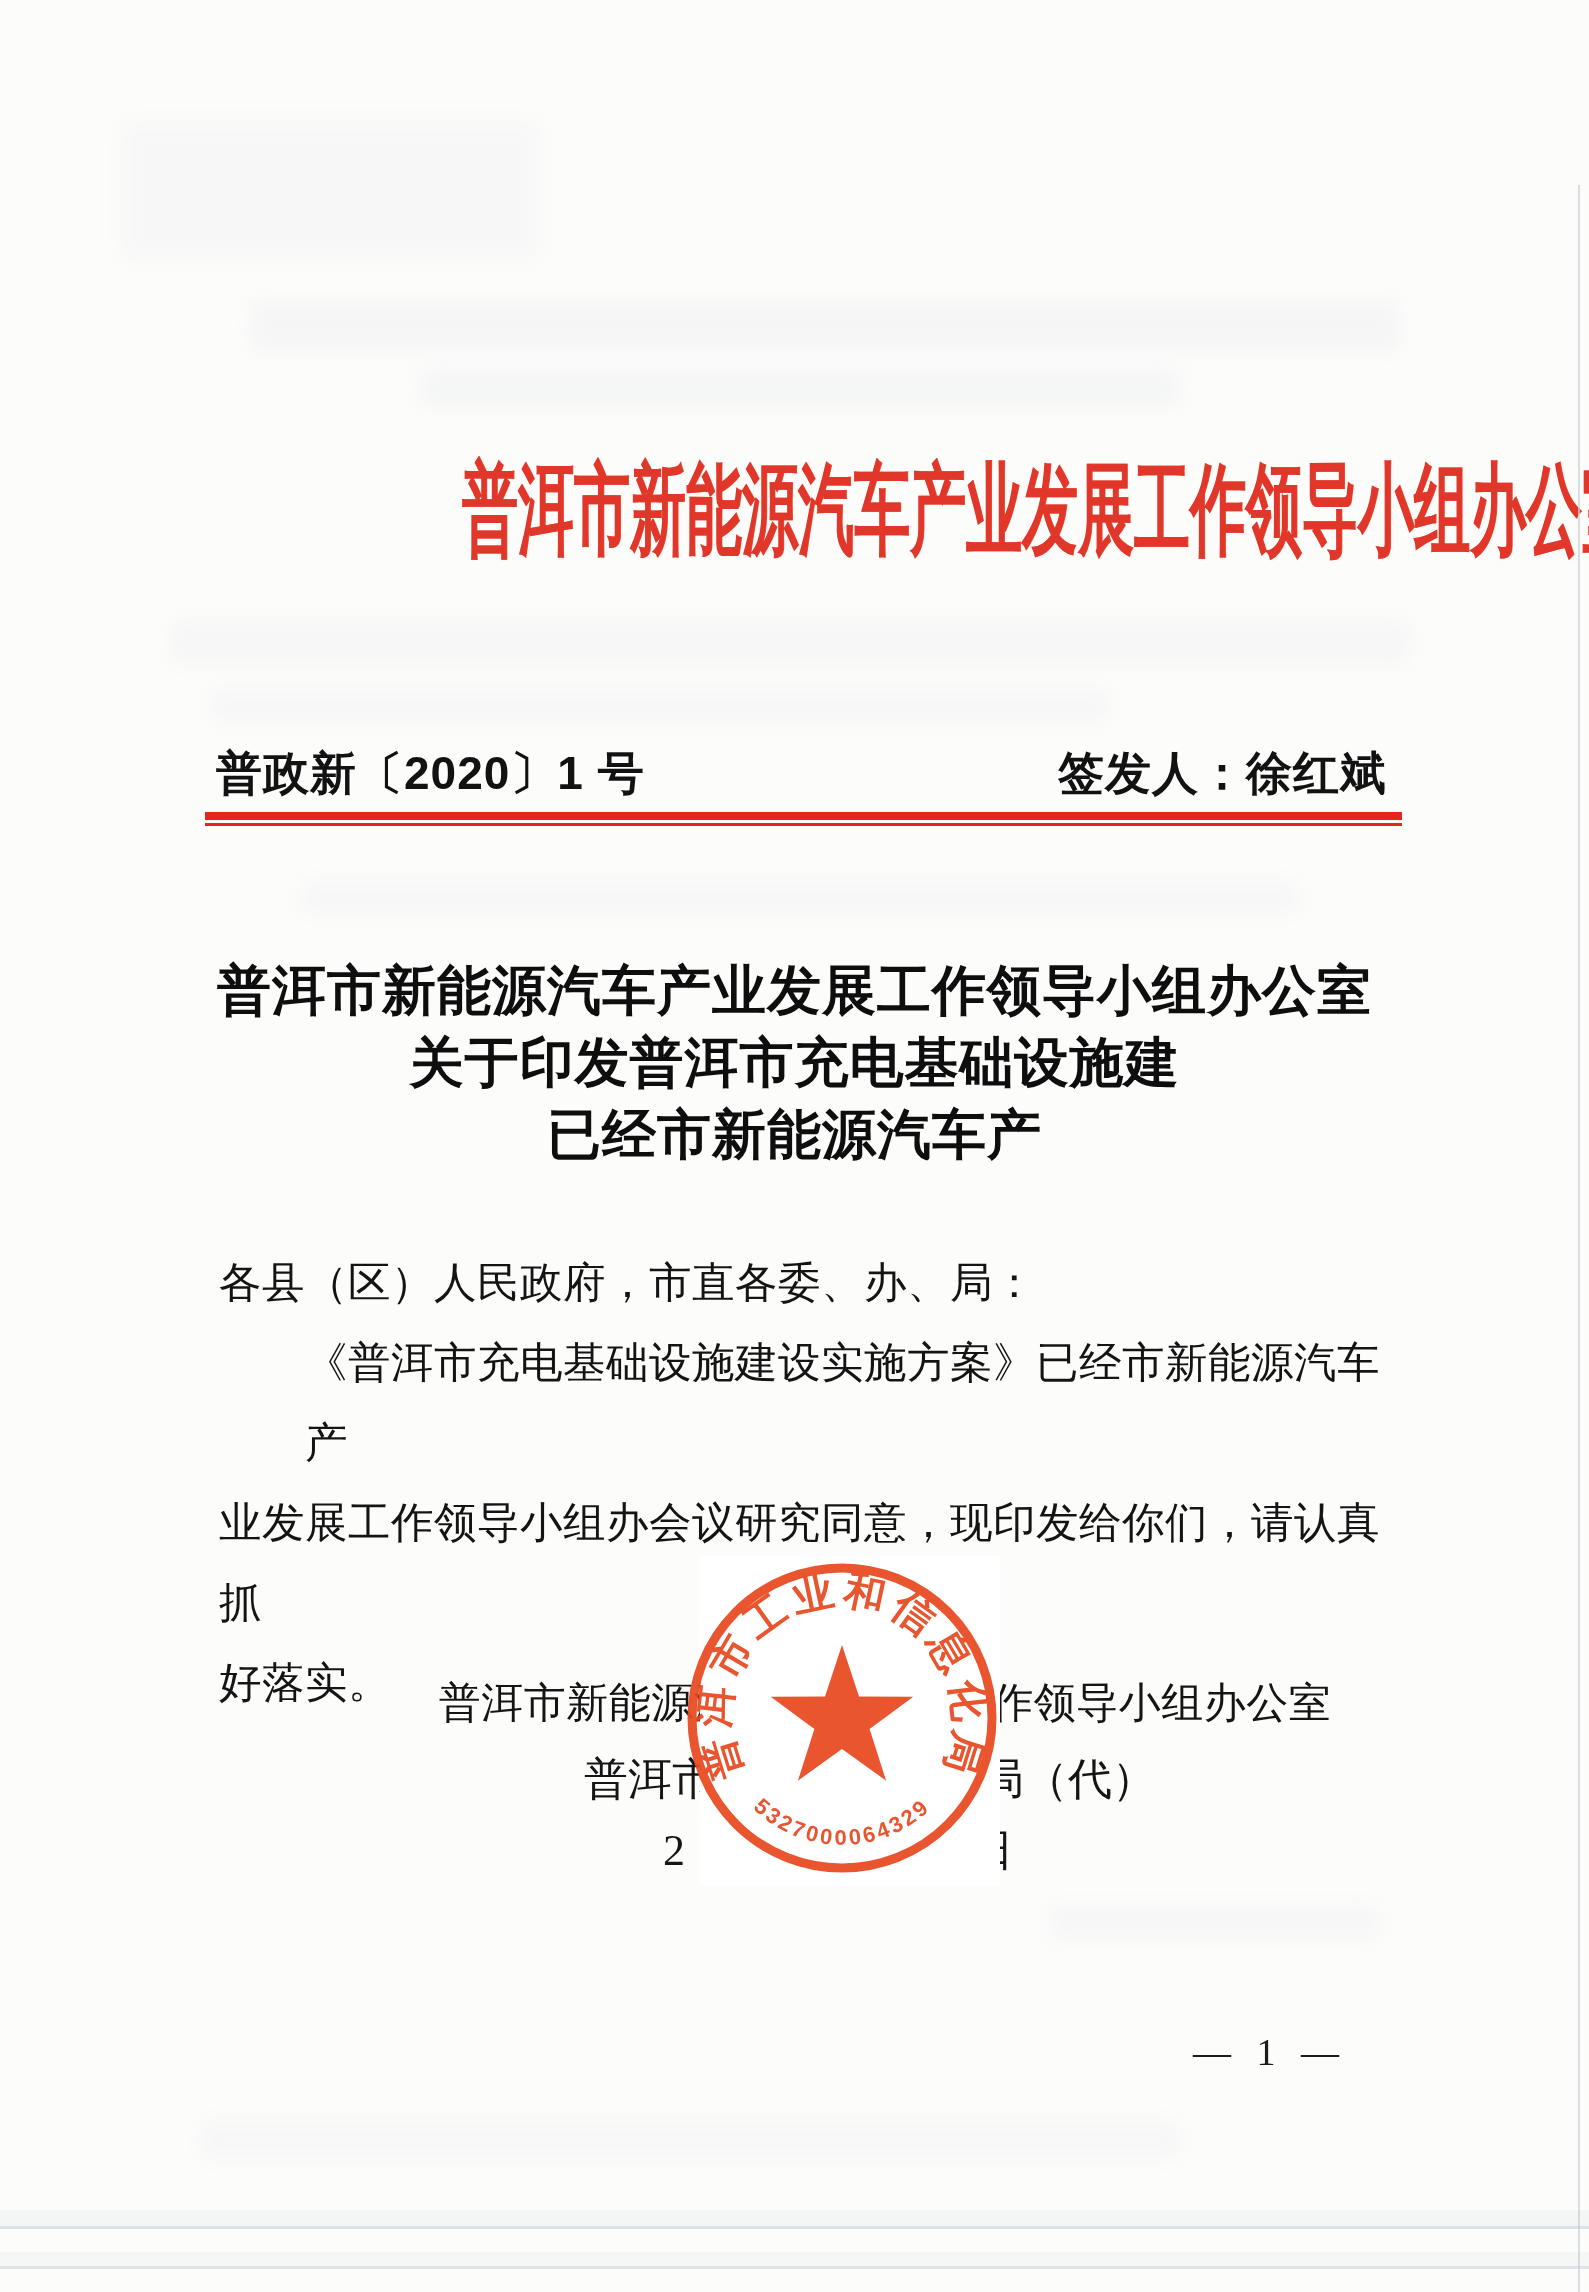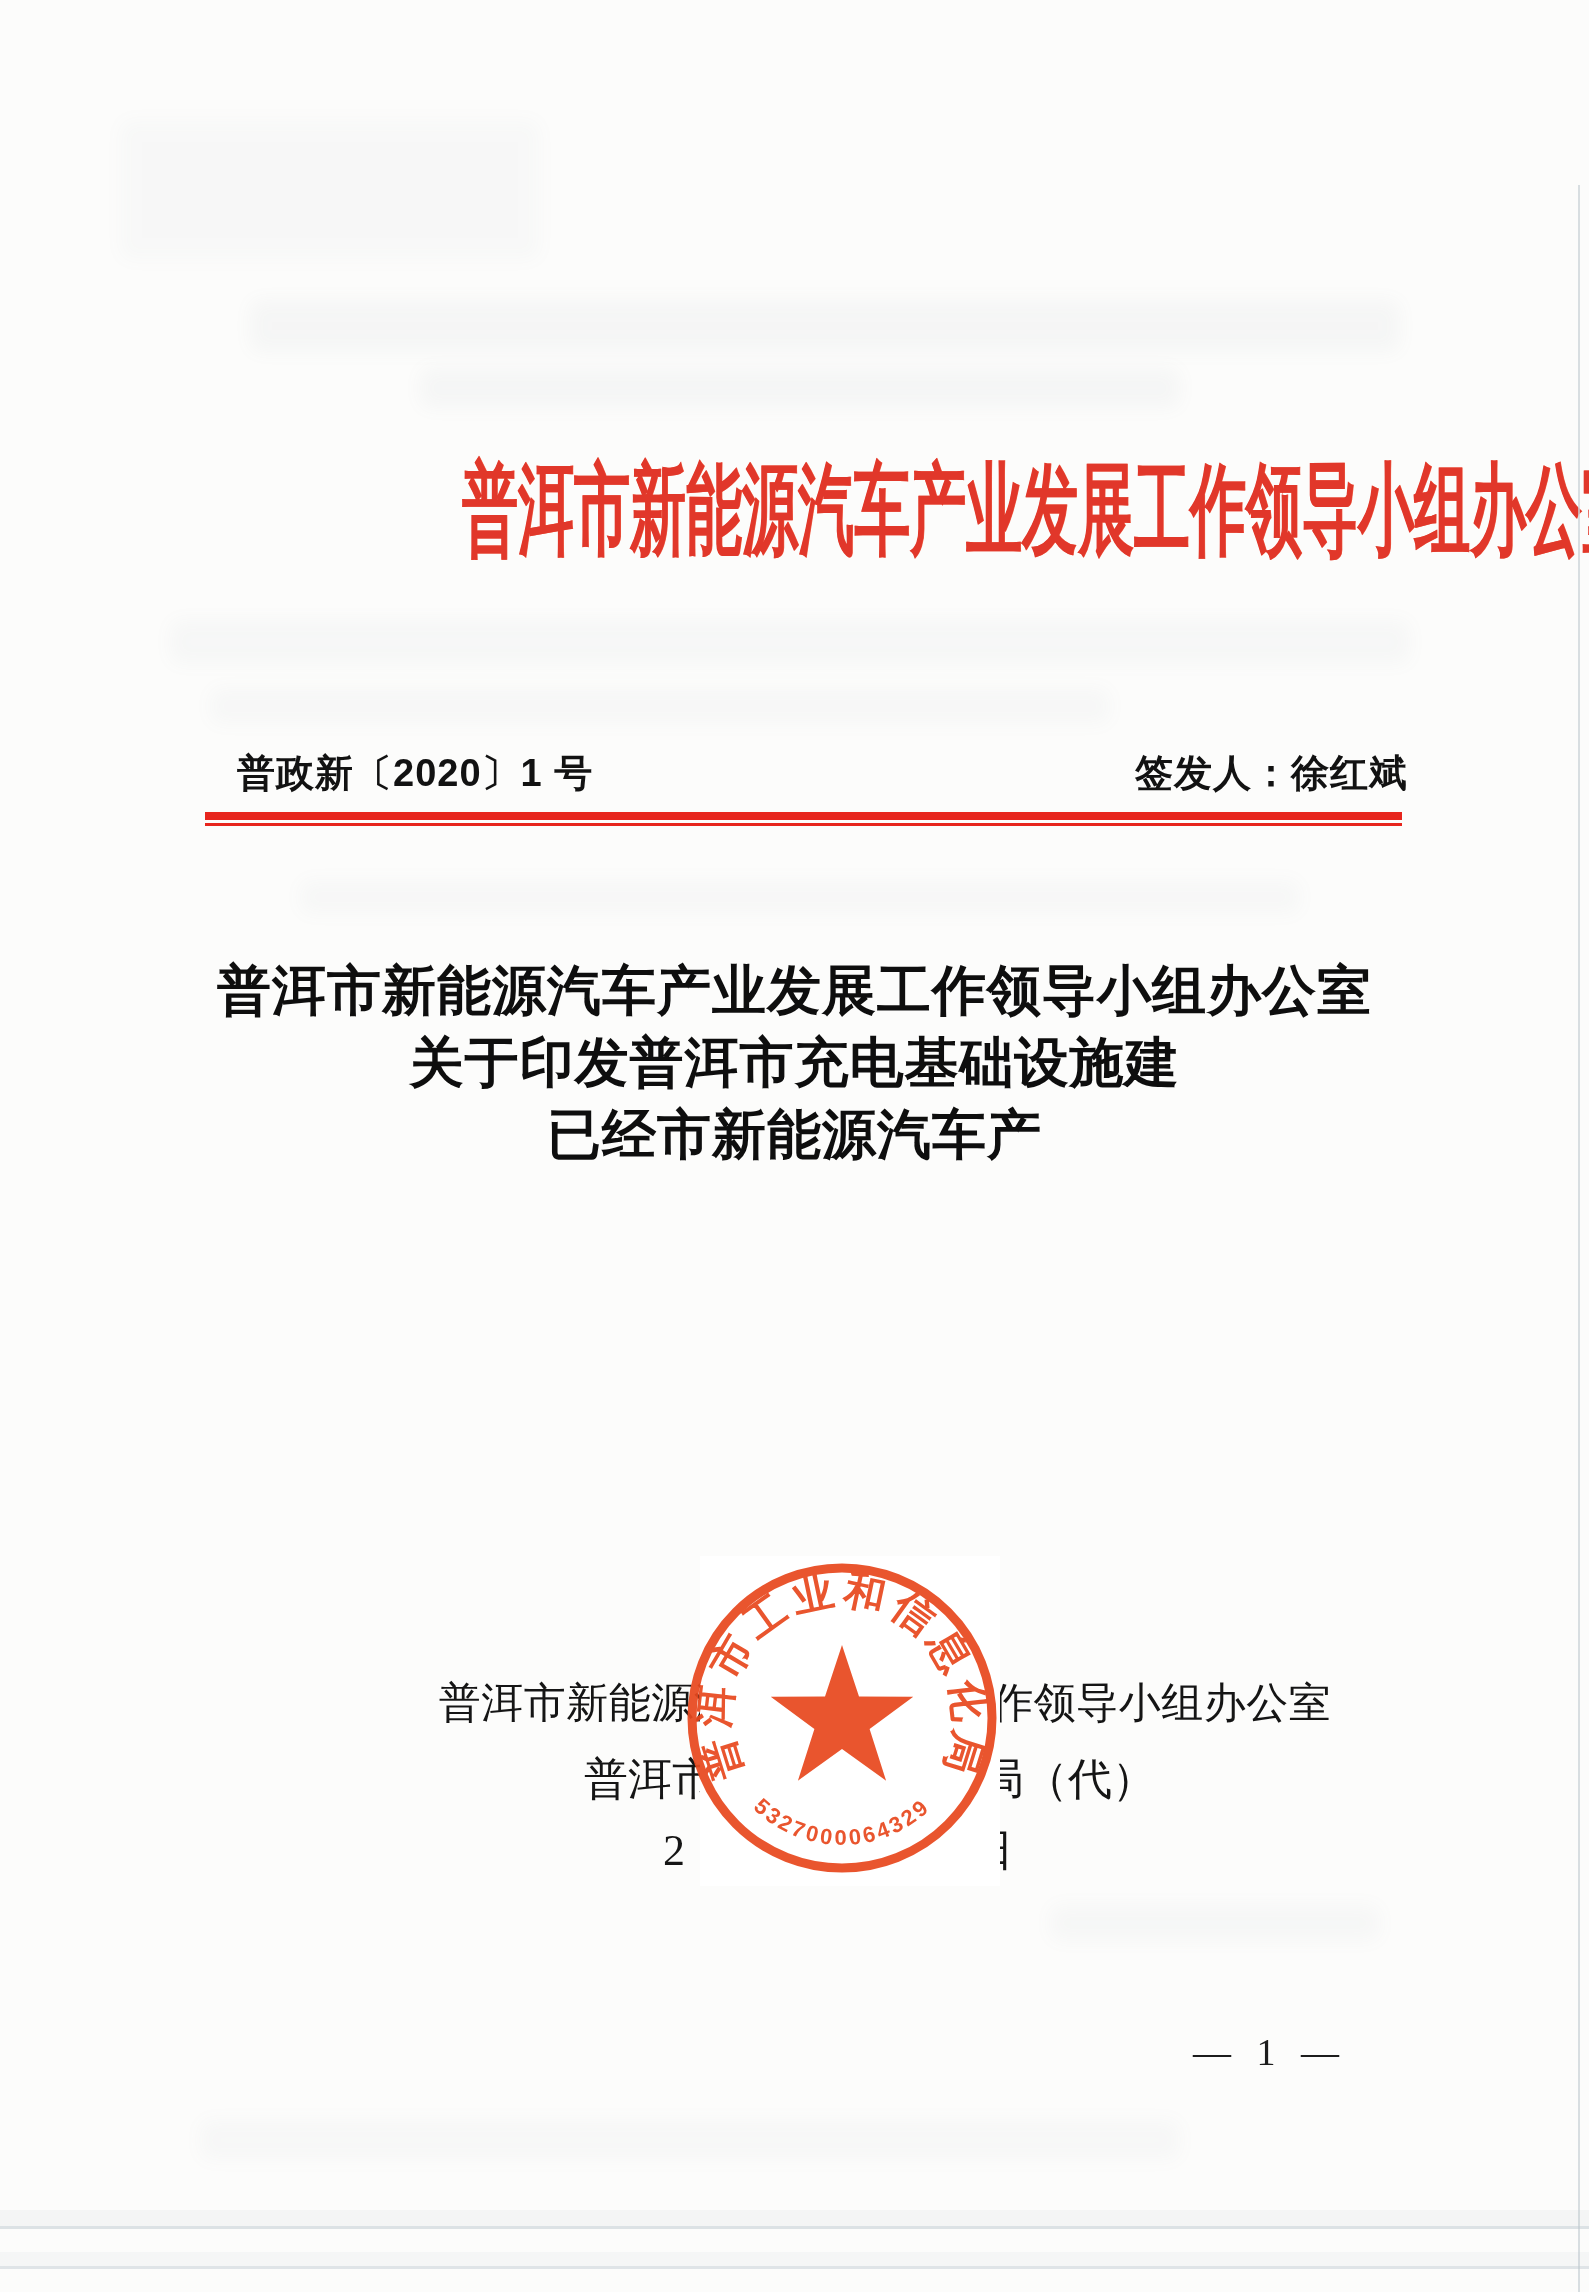--- a/index.html
+++ b/index.html
@@ -22,24 +22,24 @@
     font-weight:bold;
     font-size:100px;line-height:118px;
     letter-spacing:0px;
     transform:scaleX(0.56);
     transform-origin:50% 50%;
     color:#e1372a;
     text-shadow:1px 0 0 #f0634a;
   }
   
   .doc-row{
-    position:absolute;top:750px;left:237px;width:1171px;
+    position:absolute;top:750px;left:216px;width:1171px;
     display:flex;justify-content:space-between;align-items:baseline;
     font-family:"Liberation Sans","DejaVu Sans",sans-serif;
-    font-weight:bold;font-size:38px;line-height:46px;color:#121212;
+    font-weight:bold;font-size:46px;line-height:46px;color:#121212;
     letter-spacing:1px;
     gap:44px;
   }
   
   .red-rule{position:absolute;left:205px;top:812px;width:1197px;}
   .red-rule .bar-thick{height:8px;background:#e7251d;}
   .red-rule .bar-gap{height:3px;background:transparent;}
   .red-rule .bar-thin{height:3px;background:#e7251d;}
   
   .title-block{
@@ -132,20 +132,26 @@
     <div class="bar-gap"></div>
     <div class="bar-thin"></div>
   </div>
 
   <div class="title-block">
     <div>普洱市新能源汽车产业发展工作领导小组办公室</div>
     <div>关于印发普洱市充电基础设施建</div>
     <div>已经市新能源汽车产</div>
   </div>
 
+  <div class="body-block">
+    <div>各县（区）人民政府，市直各委、办、局：</div>
+    <div class="indent">《普洱市充电基础设施建设实施方案》已经市新能源汽车产</div>
+    <div>业发展工作领导小组办会议研究同意，现印发给你们，请认真抓</div>
+    <div>好落实。</div>
+  </div>
 
   <div class="sig-line1">普洱市新能源汽车产业发展工作领导小组办公室</div>
   <div class="sig-line2">普洱市工业和信息化局（代）</div>
   <span class="sig-date-frag d-left">2</span>
   <span class="sig-date-frag d-right">日</span>
 
   <div class="stamp-whitebox"></div>
 
   <svg class="stamp-svg" viewBox="-170 -170 340 340" xmlns="http://www.w3.org/2000/svg">
     <defs>

